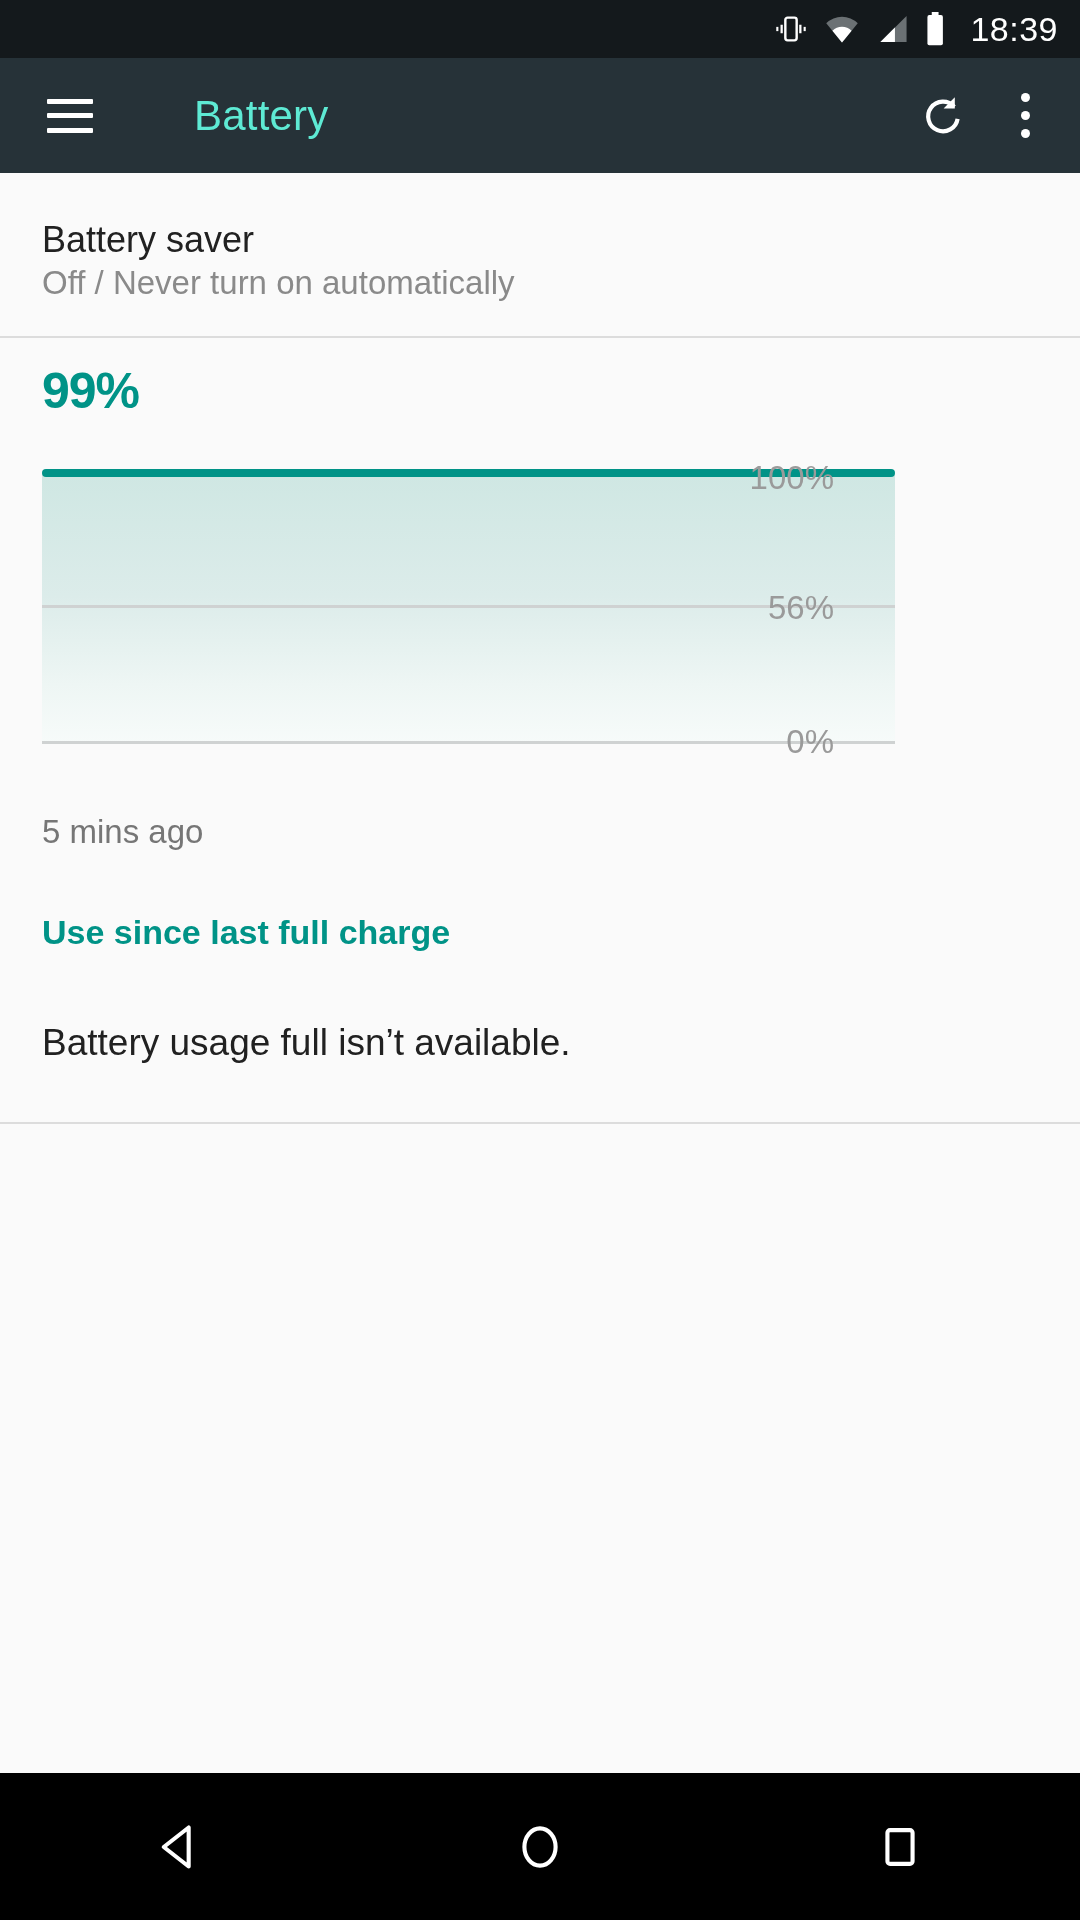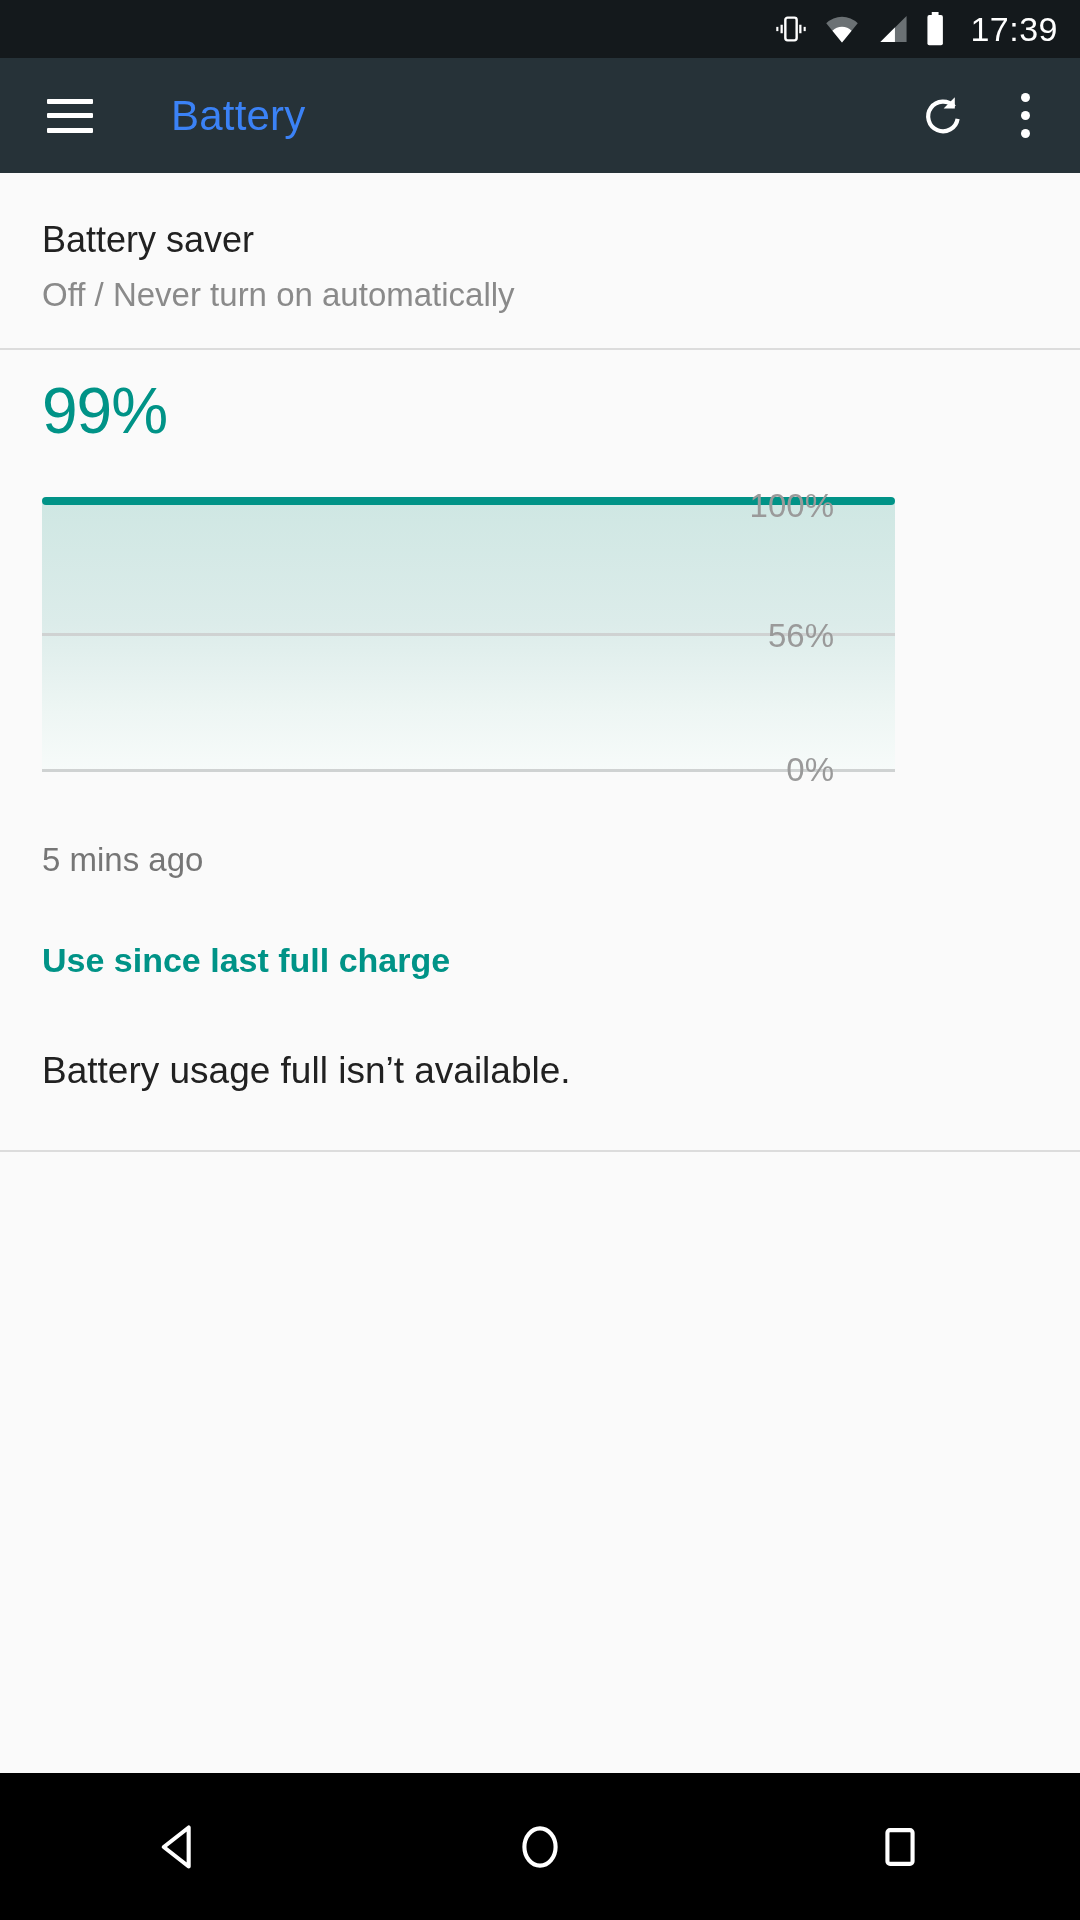--- a/index.html
+++ b/index.html
@@ -28,41 +28,41 @@
     position:absolute; top:58px; left:0; width:1080px; height:115px;
     background:#263238; display:flex; align-items:center;
   }
   .hamburger{
     width:46px; height:34px; margin-left:47px; margin-right:0;
     display:flex; flex-direction:column; justify-content:space-between;
     cursor:pointer;
   }
   .hamburger span{ display:block; height:5px; background:#ffffff; border-radius:1px; width:100%; }
   .app-title{
-    color:#3b82f6; font-size:42px; margin-left:78px; font-weight:400;
+    color:#5eead4; font-size:42px; margin-left:101px; font-weight:400;
     letter-spacing:0.2px;
   }
   .app-actions{
     margin-left:auto; display:flex; align-items:center; gap:48px; padding-right:44px;
   }
   .dots{ display:flex; flex-direction:column; gap:9px; align-items:center; cursor:pointer; padding:6px; }
   .dots i{ display:block; width:9px; height:9px; border-radius:50%; background:#ffffff; }
 
   
   .content{ position:absolute; top:173px; left:0; width:1080px; bottom:146px; background:#fafafa; }
 
   .saver{ padding:46px 42px 34px 42px; cursor:pointer; }
   .saver-title{ font-size:36px; color:#212121; line-height:1.15; }
-  .saver-sub{ font-size:33px; color:#8a8a8a; margin-top:16px; line-height:1.15; }
+  .saver-sub{ font-size:33px; color:#8a8a8a; margin-top:4px; line-height:1.15; }
 
   .divider{ height:2px; background:#dcdcdc; width:100%; }
 
   .pct{
-    font-size:64px; color:#009387; padding:26px 0 0 42px;
-    line-height:1.1; font-weight:400; letter-spacing:-1px;
+    font-size:50px; color:#009387; padding:26px 0 0 42px;
+    line-height:1.1; font-weight:700; letter-spacing:-1px;
   }
 
   
   .chart-wrap{ position:relative; width:874px; height:330px; margin-top:42px; }
   .chart{
     position:absolute; left:42px; top:8px; width:853px; height:275px;
   }
   .chart-fill{
     position:absolute; left:0; top:6px; width:100%; height:269px;
     background:linear-gradient(to bottom, #cfe7e3 0%, #dcecea 45%, #eef6f4 78%, #f7fbfa 100%);
@@ -127,21 +127,21 @@
         <path d="M21 1 L21 19 L3 19 Z" fill="#6b7174"></path>
         <path d="M13 9 L13 19 L3 19 Z" fill="#ffffff"></path>
       </svg>
     </span>
     <span class="sb-icon">
       <svg width="22" height="34" viewBox="0 0 13 22">
         <rect x="4.4" y="0" width="4.4" height="2.2" fill="#fff"></rect>
         <rect x="1.6" y="2" width="10" height="19.5" rx="1.2" fill="#fff"></rect>
       </svg>
     </span>
-    <span class="sb-time">17:39</span>
+    <span class="sb-time">18:39</span>
   </div>
 
   <div class="app-bar">
     <div class="hamburger">
       <span></span>
         <span></span>
         <span></span>
     </div>
     <div class="app-title">Battery</div>
     <div class="app-actions">

